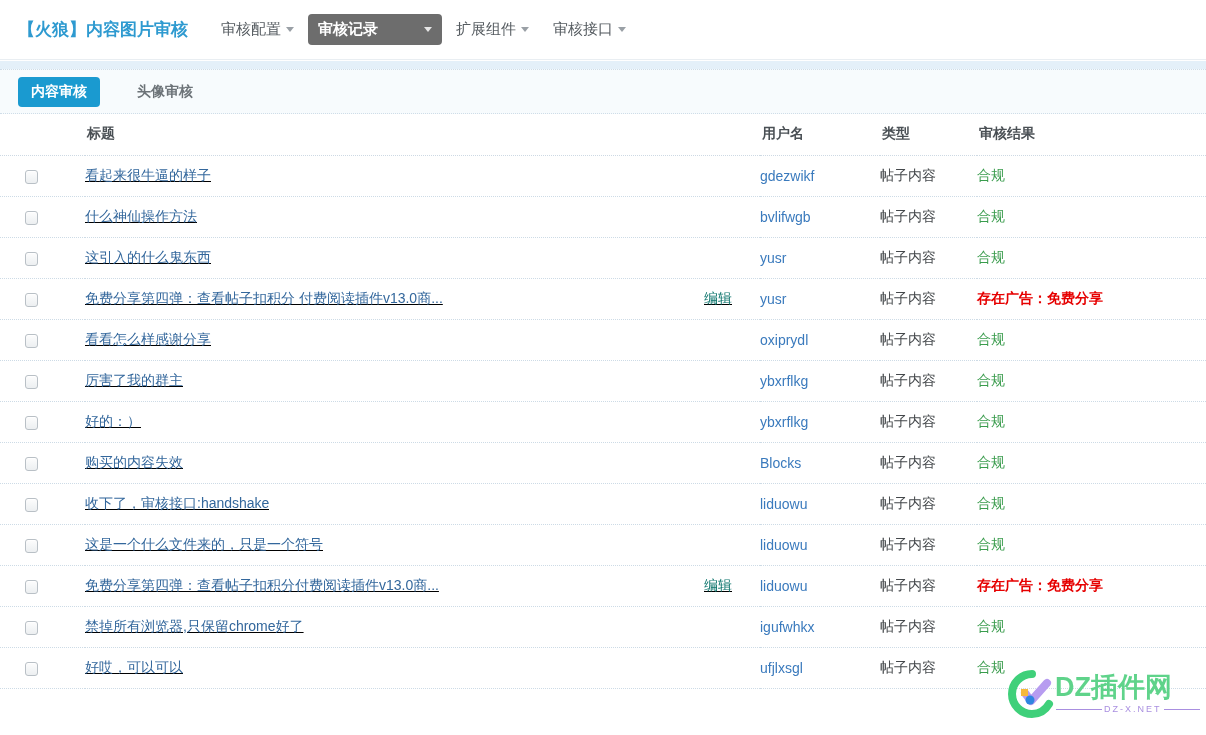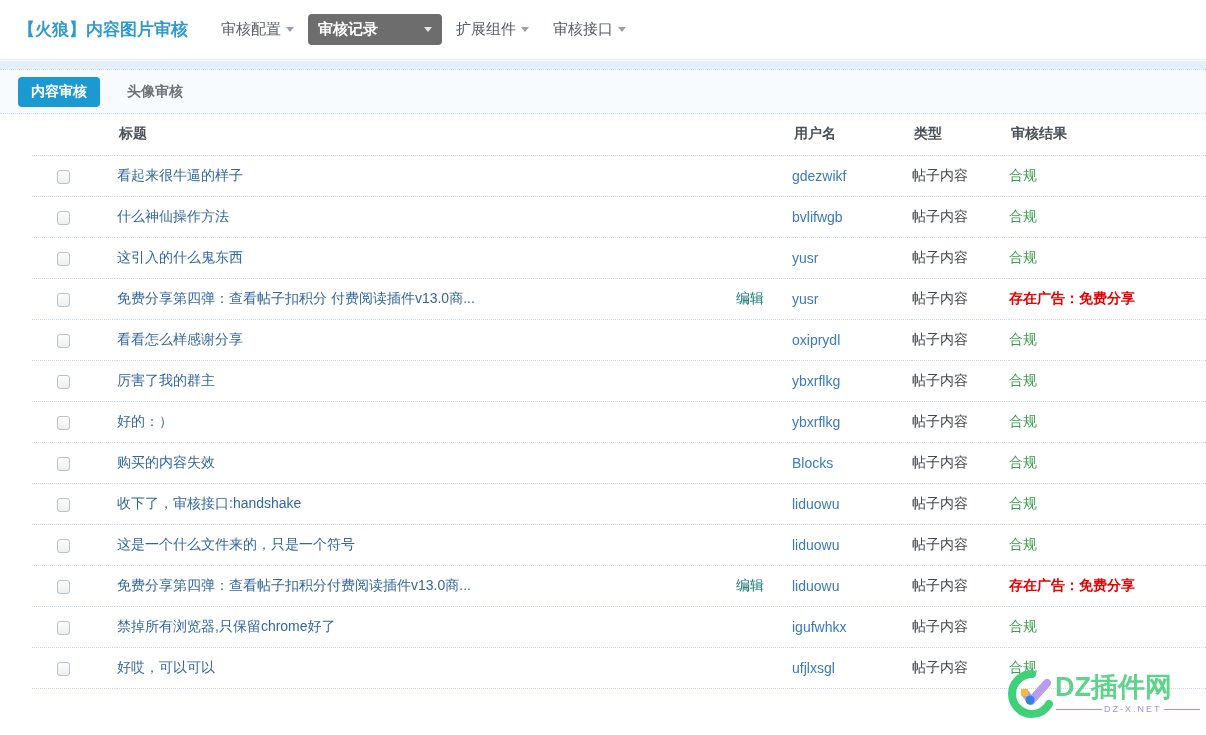--- a/index.html
+++ b/index.html
@@ -65,38 +65,38 @@
 
   
   #tabbar {
     height: 45px;
     background: #f7fbfd;
     border-top: 1px dotted #cfdde8;
     border-bottom: 1px dotted #cfdde8;
     display: flex;
     align-items: center;
     padding-left: 18px;
-    gap: 14px;
+    gap: 24px;
   }
   .tab {
     font-size: 14px;
     font-weight: bold;
     color: #6c7378;
     padding: 6px 13px;
     border-radius: 4px;
     cursor: pointer;
     white-space: nowrap;
   }
   .tab.active {
     background: #1a9ad0;
     color: #ffffff;
   }
 
   
-  #tablewrap { width: 1084px; margin-left: 32px; }
+  #tablewrap { width: 1084px; }
   table { width: 1206px; border-collapse: collapse; table-layout: fixed; }
   col.c-chk   { width: 85px; }
   col.c-title { width: 675px; }
   col.c-user  { width: 120px; }
   col.c-type  { width: 97px; }
   col.c-res   { width: 229px; }
 
   thead th {
     height: 41px;
     font-size: 14px;
@@ -123,21 +123,21 @@
     display: inline-block;
     width: 13px; height: 14px;
     border: 1px solid #b9c0c6;
     border-radius: 3px;
     background: linear-gradient(#fdfdfd, #eceff1);
     box-shadow: inset 0 1px 0 #ffffff;
     cursor: pointer;
     vertical-align: middle;
   }
 
-  .titlecell { position: relative; padding-right: 10px !important; }
+  .titlecell { position: relative; padding-right: 10px !important; text-decoration: underline; }
   .titleflex {
     display: flex;
     align-items: center;
     justify-content: space-between;
     width: 100%;
   }
   a.tlink {
     color: #33679c;
     text-decoration: none;
     cursor: pointer;

